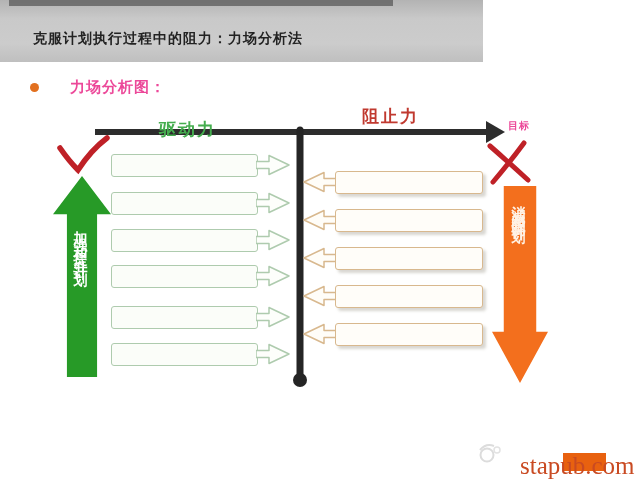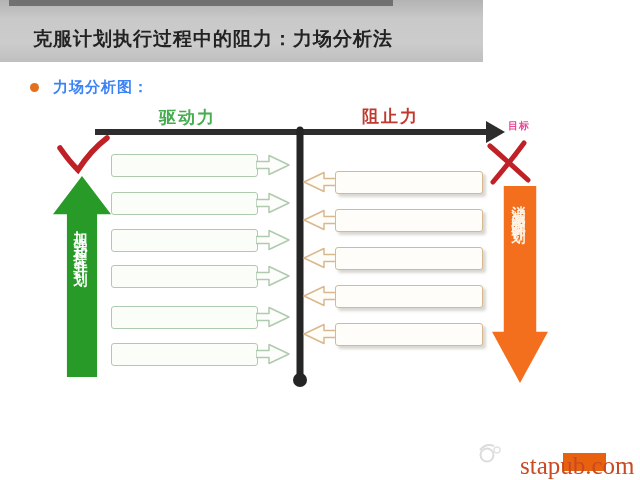--- a/index.html
+++ b/index.html
@@ -10,33 +10,33 @@
   }
   html,body{margin:0;padding:0;}
   body{width:640px;height:480px;background:#ffffff;overflow:hidden;
        font-family:"DejaVu Sans","Liberation Sans",sans-serif;}
   .slide{position:relative;width:640px;height:480px;background:#fff;}
 
   
   .titlebar{position:absolute;left:0;top:0;width:483px;height:62px;
     background:linear-gradient(180deg,#b3b3b3 0%,#c9c9c9 30%,#cccccc 70%,#bfbfbf 100%);}
   .titlebar-top{position:absolute;left:9px;top:0;width:384px;height:6px;background:#5f5f5f;opacity:.8;}
-  .slide-title{position:absolute;left:33px;top:26px;margin:0;font-size:19px;line-height:24px;
+  .slide-title{position:absolute;left:33px;top:26px;margin:0;font-size:14px;line-height:24px;
     font-weight:bold;color:#232323;letter-spacing:1px;white-space:nowrap;}
 
   
   .bullet-row{position:absolute;left:30px;top:78px;display:flex;align-items:center;}
   .bullet-dot{width:9px;height:9px;border-radius:50%;background:var(--bullet-orange);flex:none;}
-  .bullet-label{margin-left:14px;font-size:15px;font-weight:bold;color:#3b82f6;letter-spacing:1px;}
+  .bullet-label{margin-left:31px;font-size:15px;font-weight:bold;color:#ec4899;letter-spacing:1px;}
 
   
   .diagram{position:absolute;inset:0;}
   .axis-svg{position:absolute;left:0;top:0;}
   .lbl{position:absolute;font-size:17px;font-weight:600;letter-spacing:2px;white-space:nowrap;}
-  .lbl-driving{left:159px;top:106px;color:var(--driving-green);}
+  .lbl-driving{left:159px;top:118px;color:var(--driving-green);}
   .lbl-restrain{left:362px;top:105px;color:var(--restrain-red);}
   .lbl-goal{left:508px;top:119px;color:#ec4899;font-size:10px;letter-spacing:1px;}
 
   
   .force-row{position:absolute;height:26px;display:flex;align-items:center;}
   .left-row{left:111px;}
   .right-row{left:301px;}
   .force-box{height:23px;border-radius:3px;box-sizing:border-box;}
   .left-box{width:147px;border:1.5px solid var(--leftbox-border);background:#fbfdf9;}
   .right-box{width:148px;border:1.5px solid var(--rightbox-border);background:#fffdf9;

